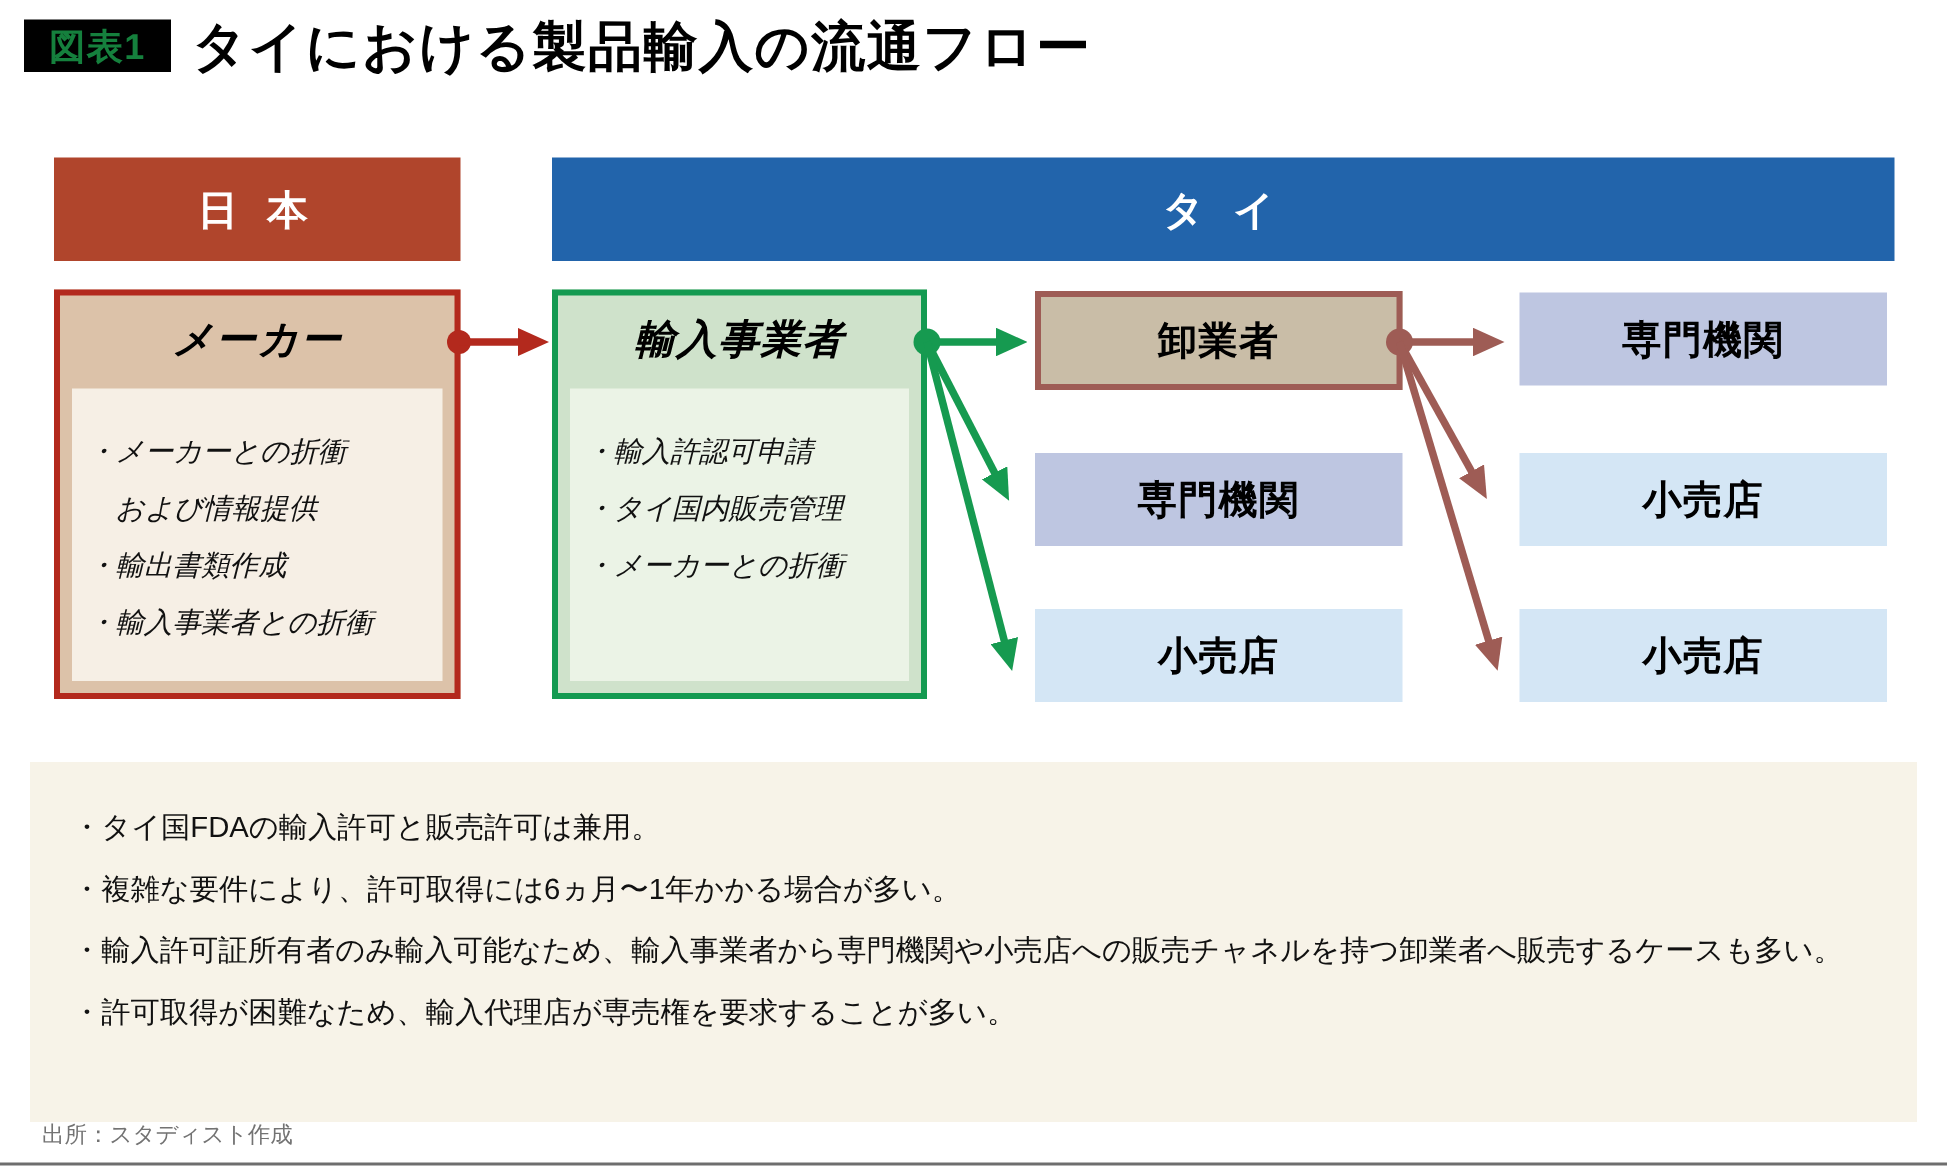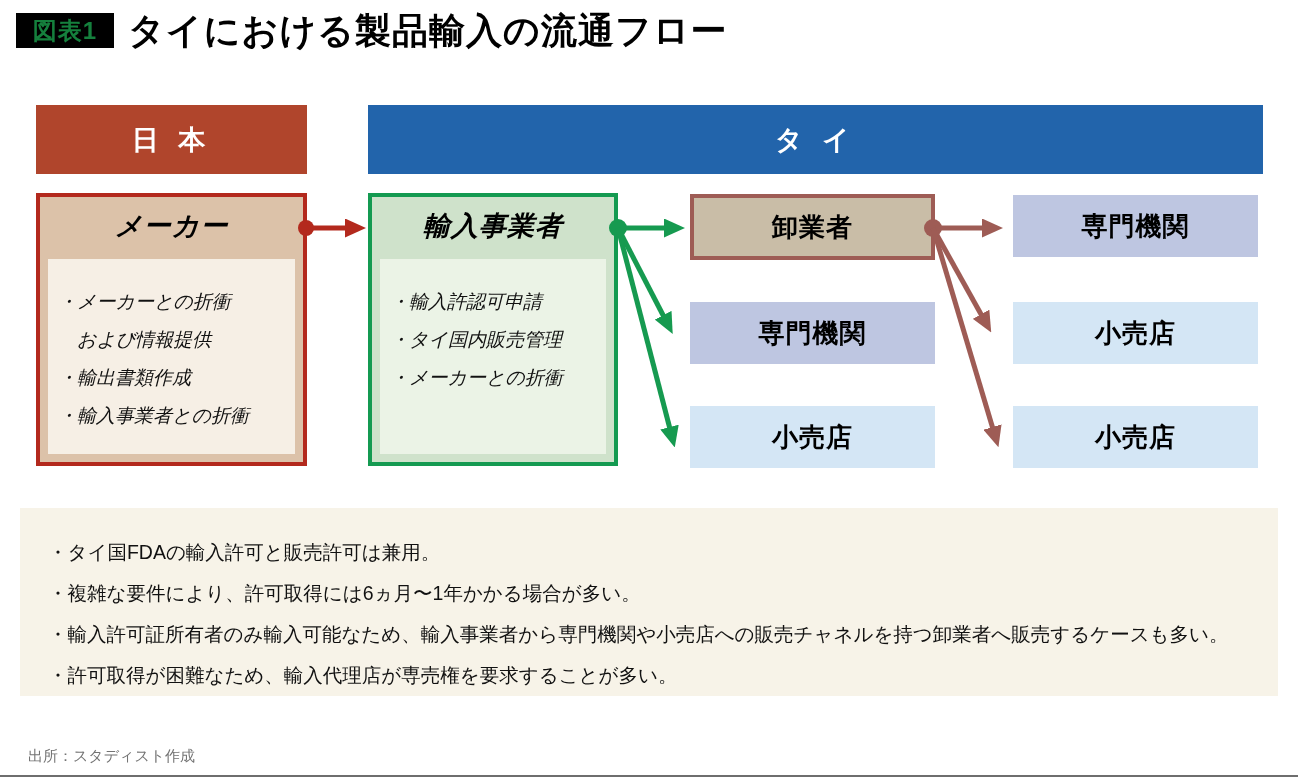--- a/index.html
+++ b/index.html
@@ -78,21 +78,21 @@
   .row2{top:302px;height:62px;}
   .row3{top:406px;height:62px;}
   .row1r{top:195px;height:62px;}
   
   .arrow-layer{
     position:absolute;left:0;top:0;width:1298px;height:781px;
     pointer-events:none;
   }
   
   .notes-panel{
-    position:absolute;left:20px;top:508px;width:1258px;height:188px;
+    position:absolute;left:20px;top:508px;width:1258px;height:240px;
     background:#f7f3e8;
     box-sizing:border-box;
     padding:24px 20px 0 28px;
   }
   .notes-panel .note-line{
     font-size:19.5px;line-height:41px;color:#111;white-space:nowrap;
   }
   
   .source-line{
     position:absolute;left:28px;top:747px;

